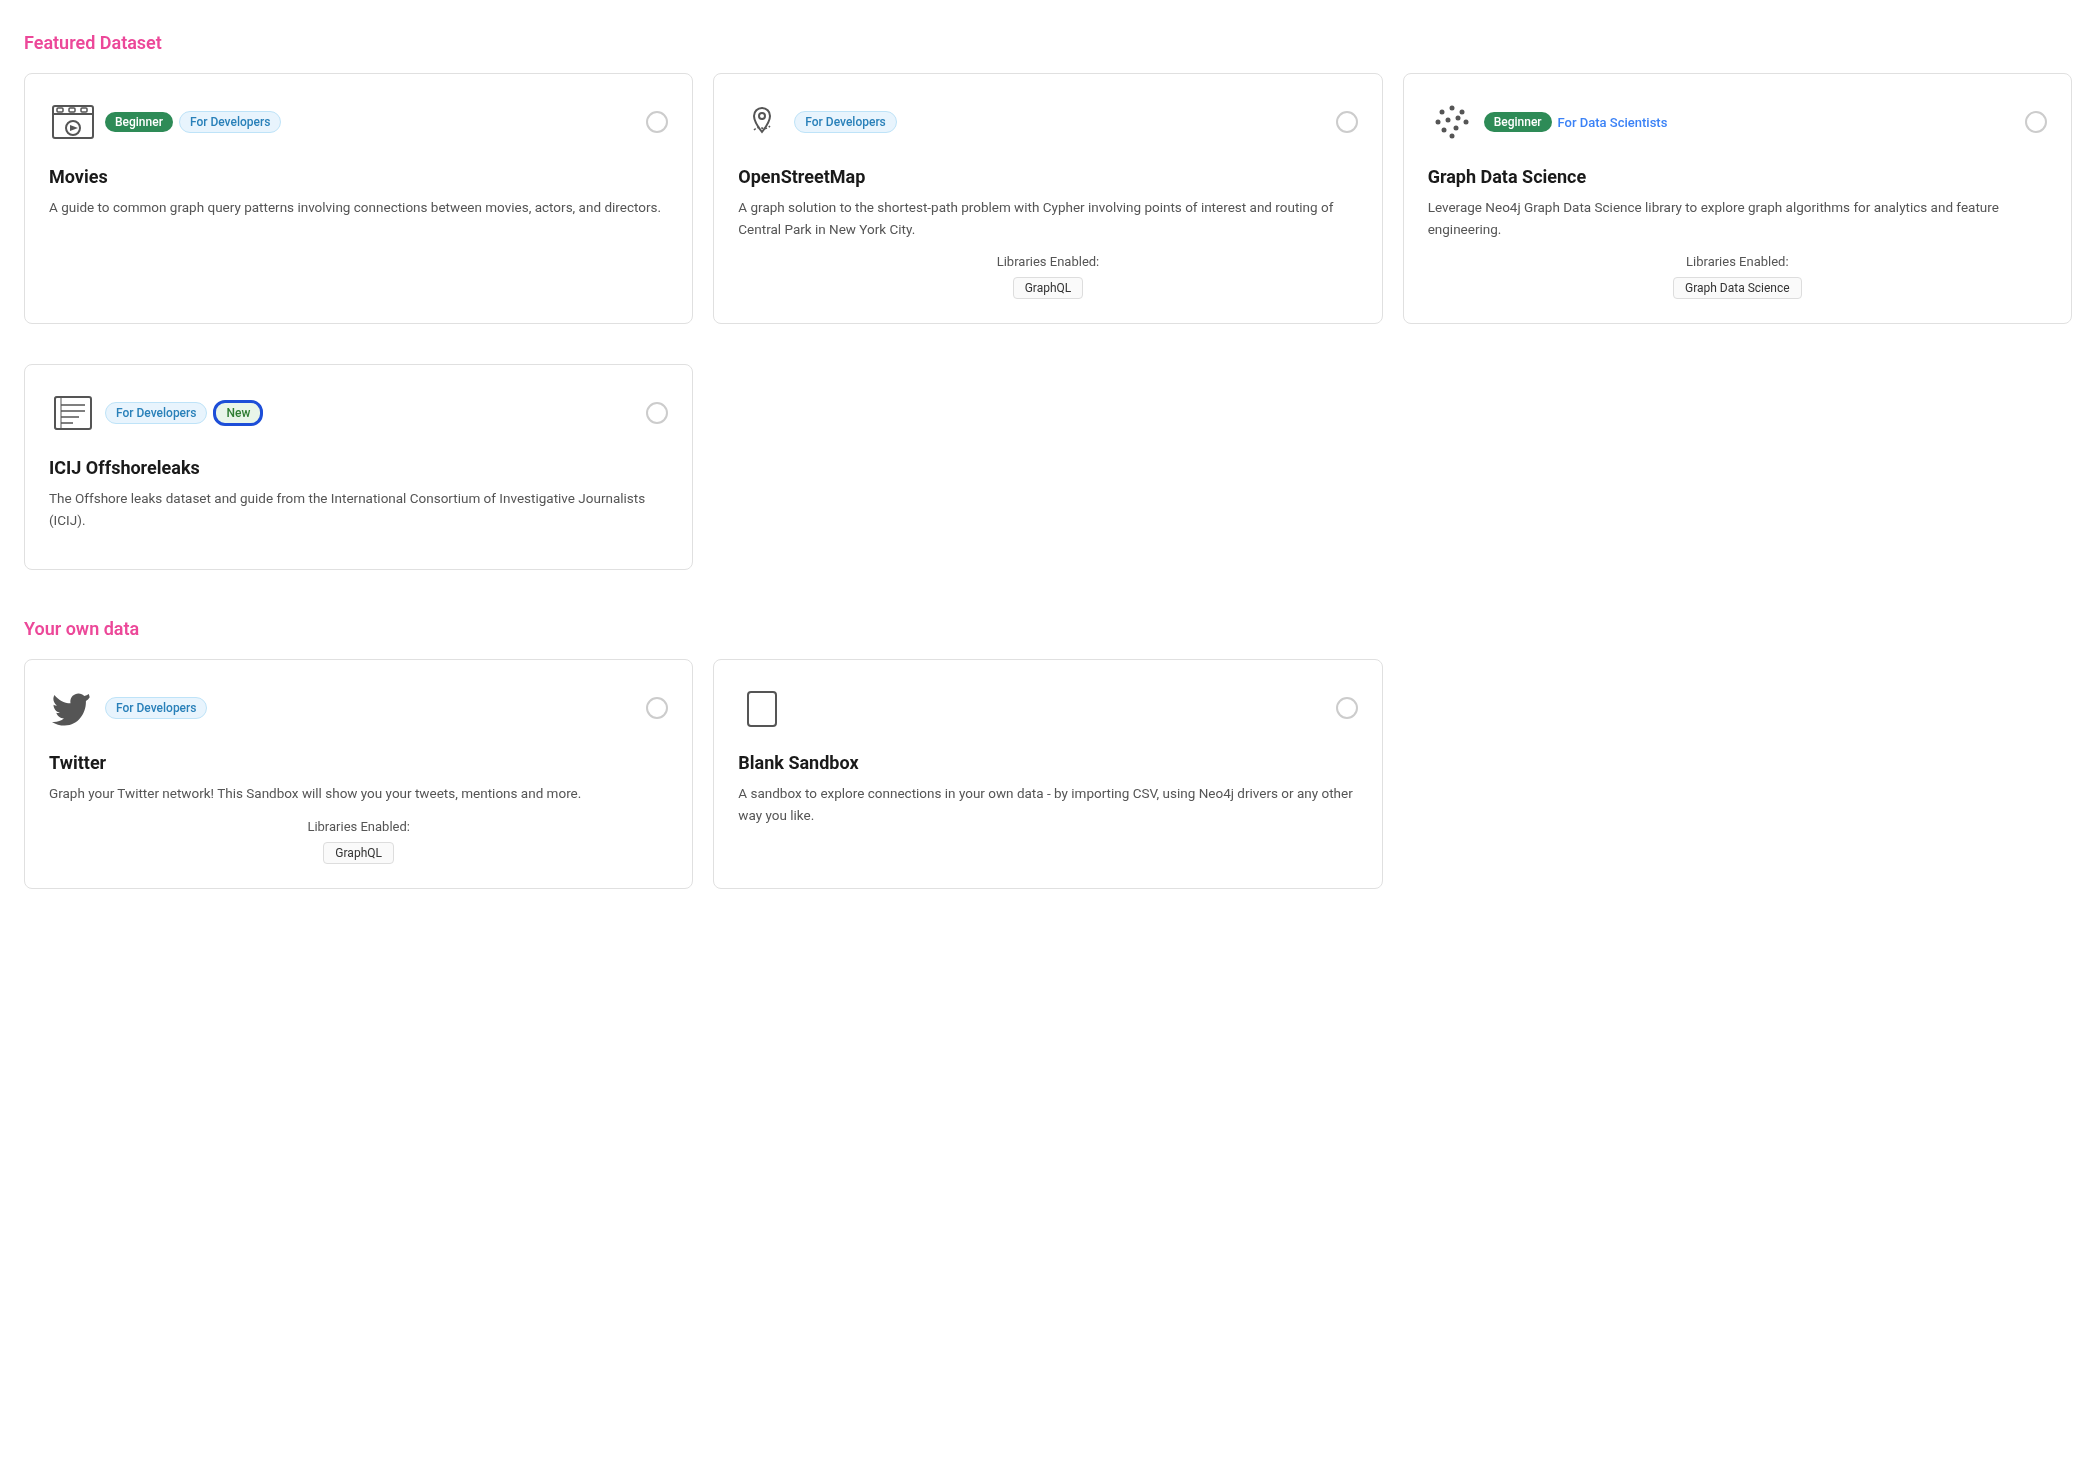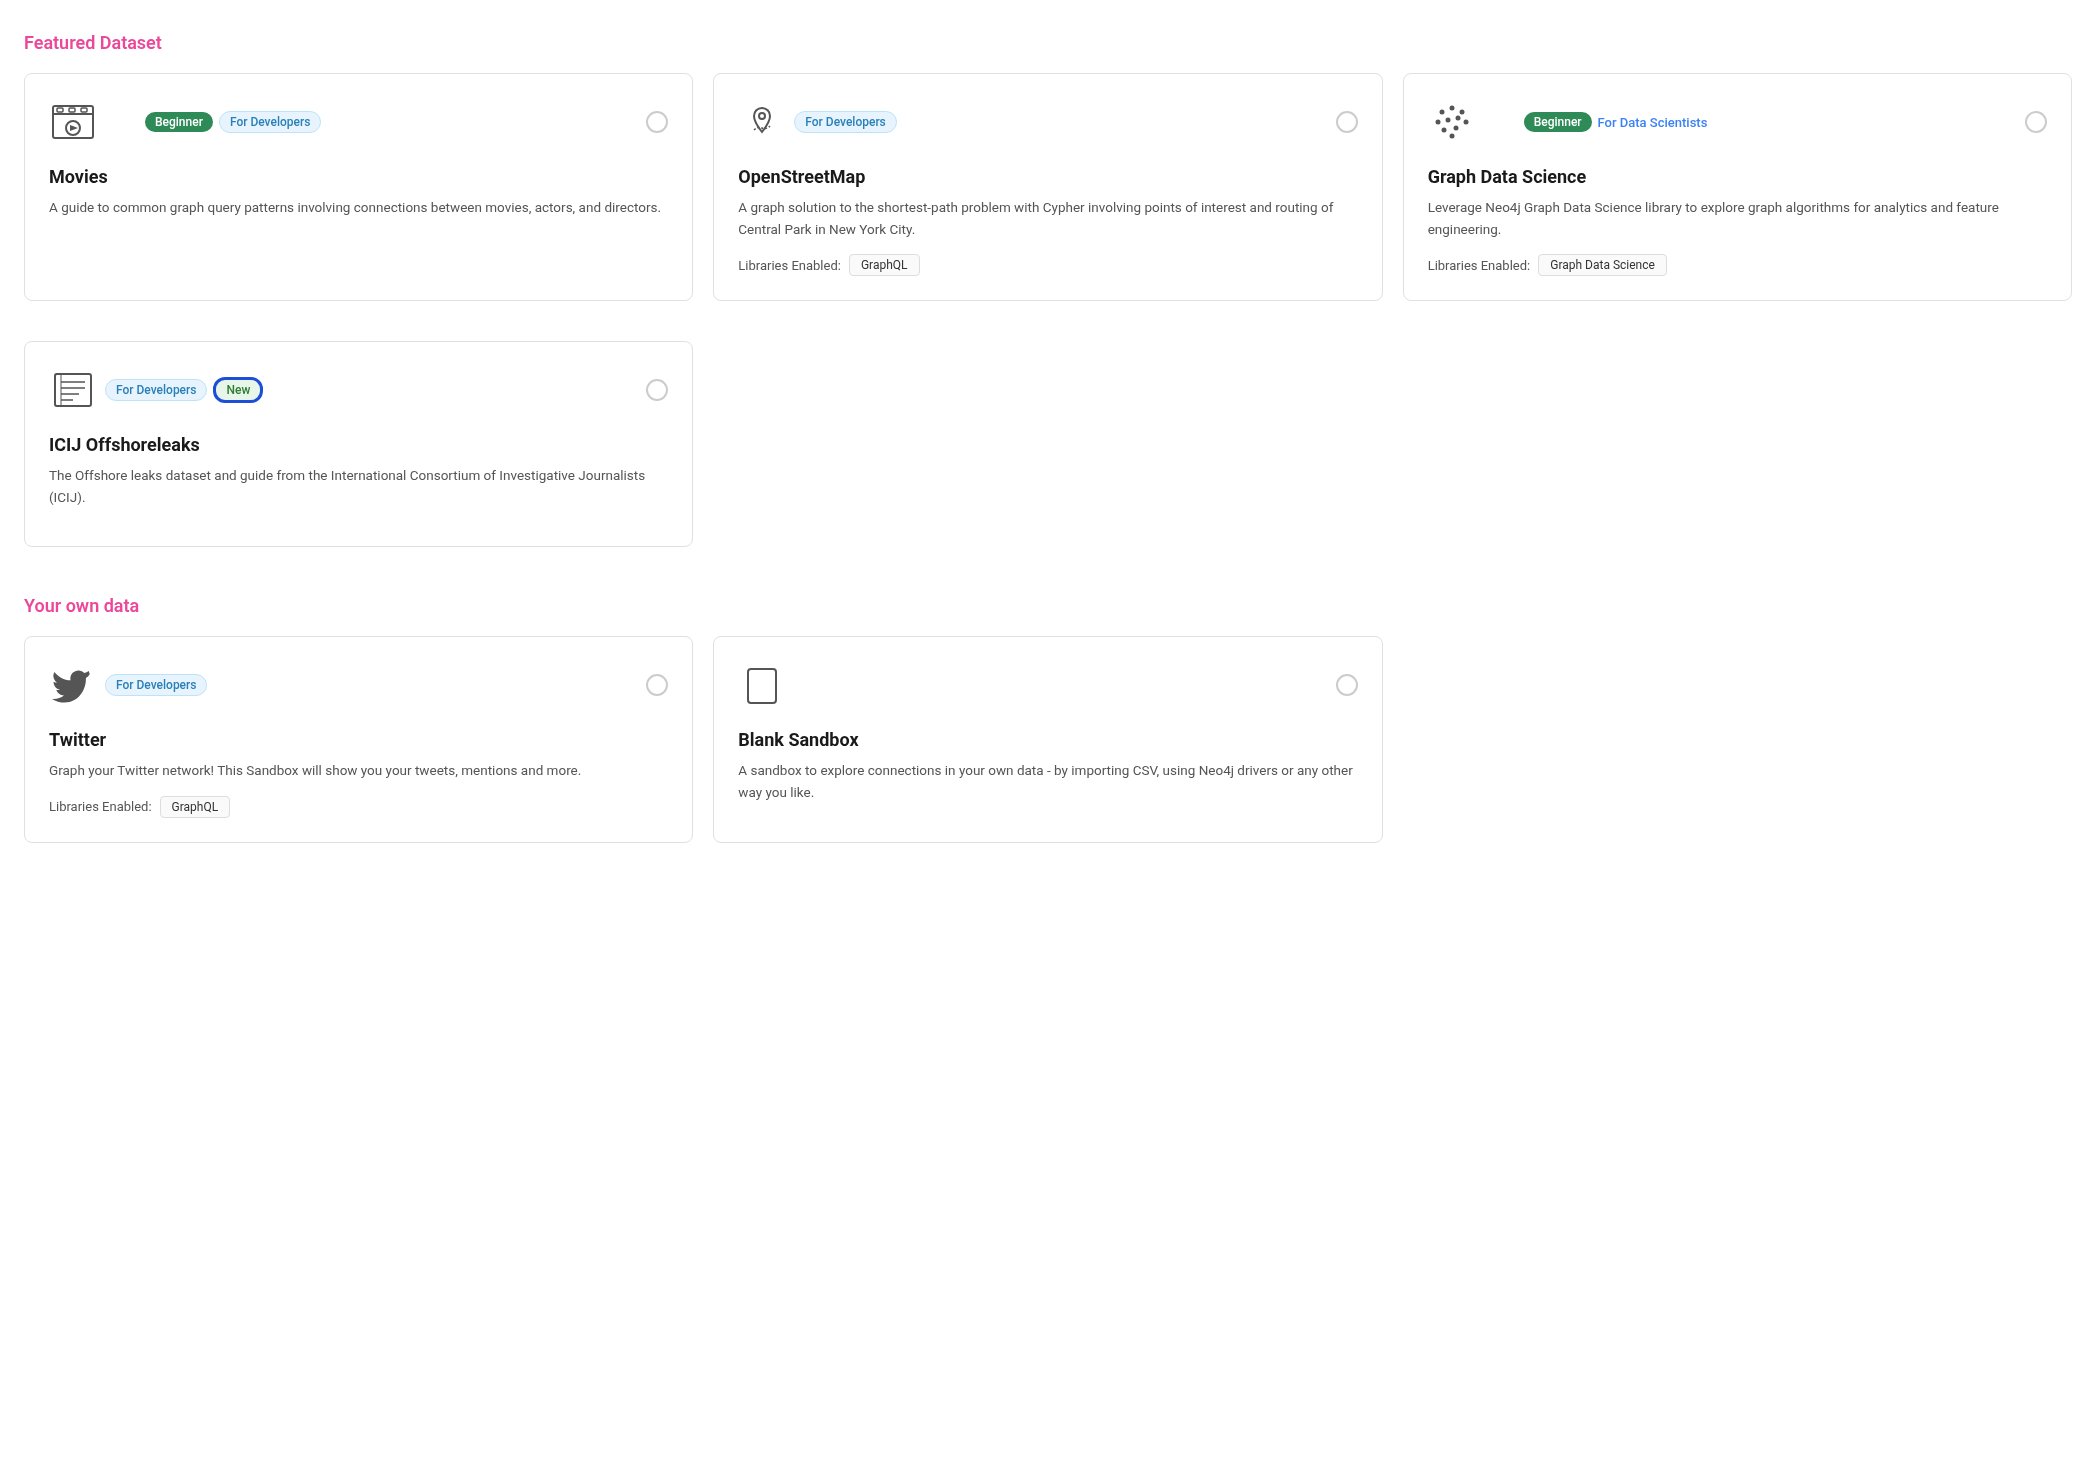--- a/index.html
+++ b/index.html
@@ -63,21 +63,20 @@
     .tag {
       font-size: 12px;
       padding: 3px 10px;
       border-radius: 12px;
       font-weight: 500;
     }
 
     .tag-beginner {
       background: #2e8b57;
       color: #fff;
-      margin-left: 40px;
     }
 
     .tag-for-developers {
       background: #e8f4fd;
       color: #2980b9;
       border: 1px solid #bee3f8;
     }
 
     .tag-for-data-scientists {
       color: #3b82f6;
@@ -112,20 +111,21 @@
       color: #555;
       line-height: 1.6;
       margin-bottom: 14px;
     }
 
     .libraries-row {
       display: flex;
       align-items: center;
       gap: 8px;
       margin-top: 8px;
+      flex-direction: column;
     }
 
     .libraries-label {
       font-size: 13px;
       color: #555;
     }
 
     .library-tag {
       font-size: 12px;
       padding: 3px 11px;

